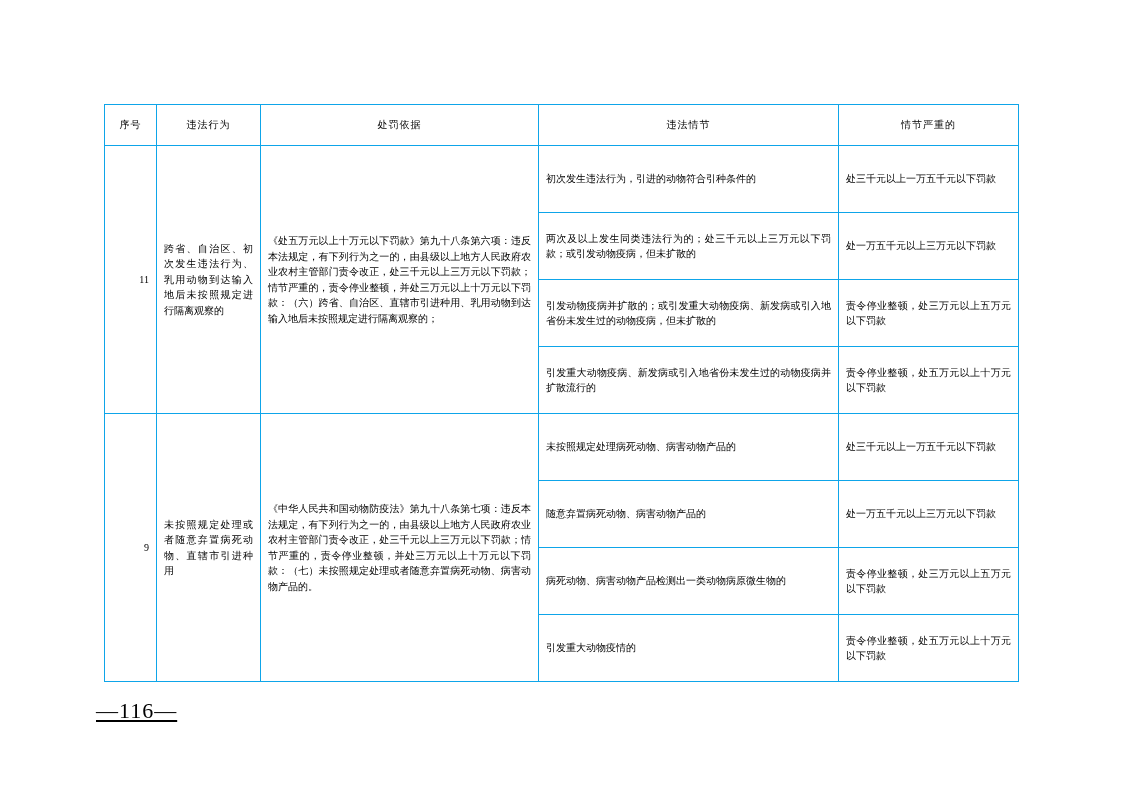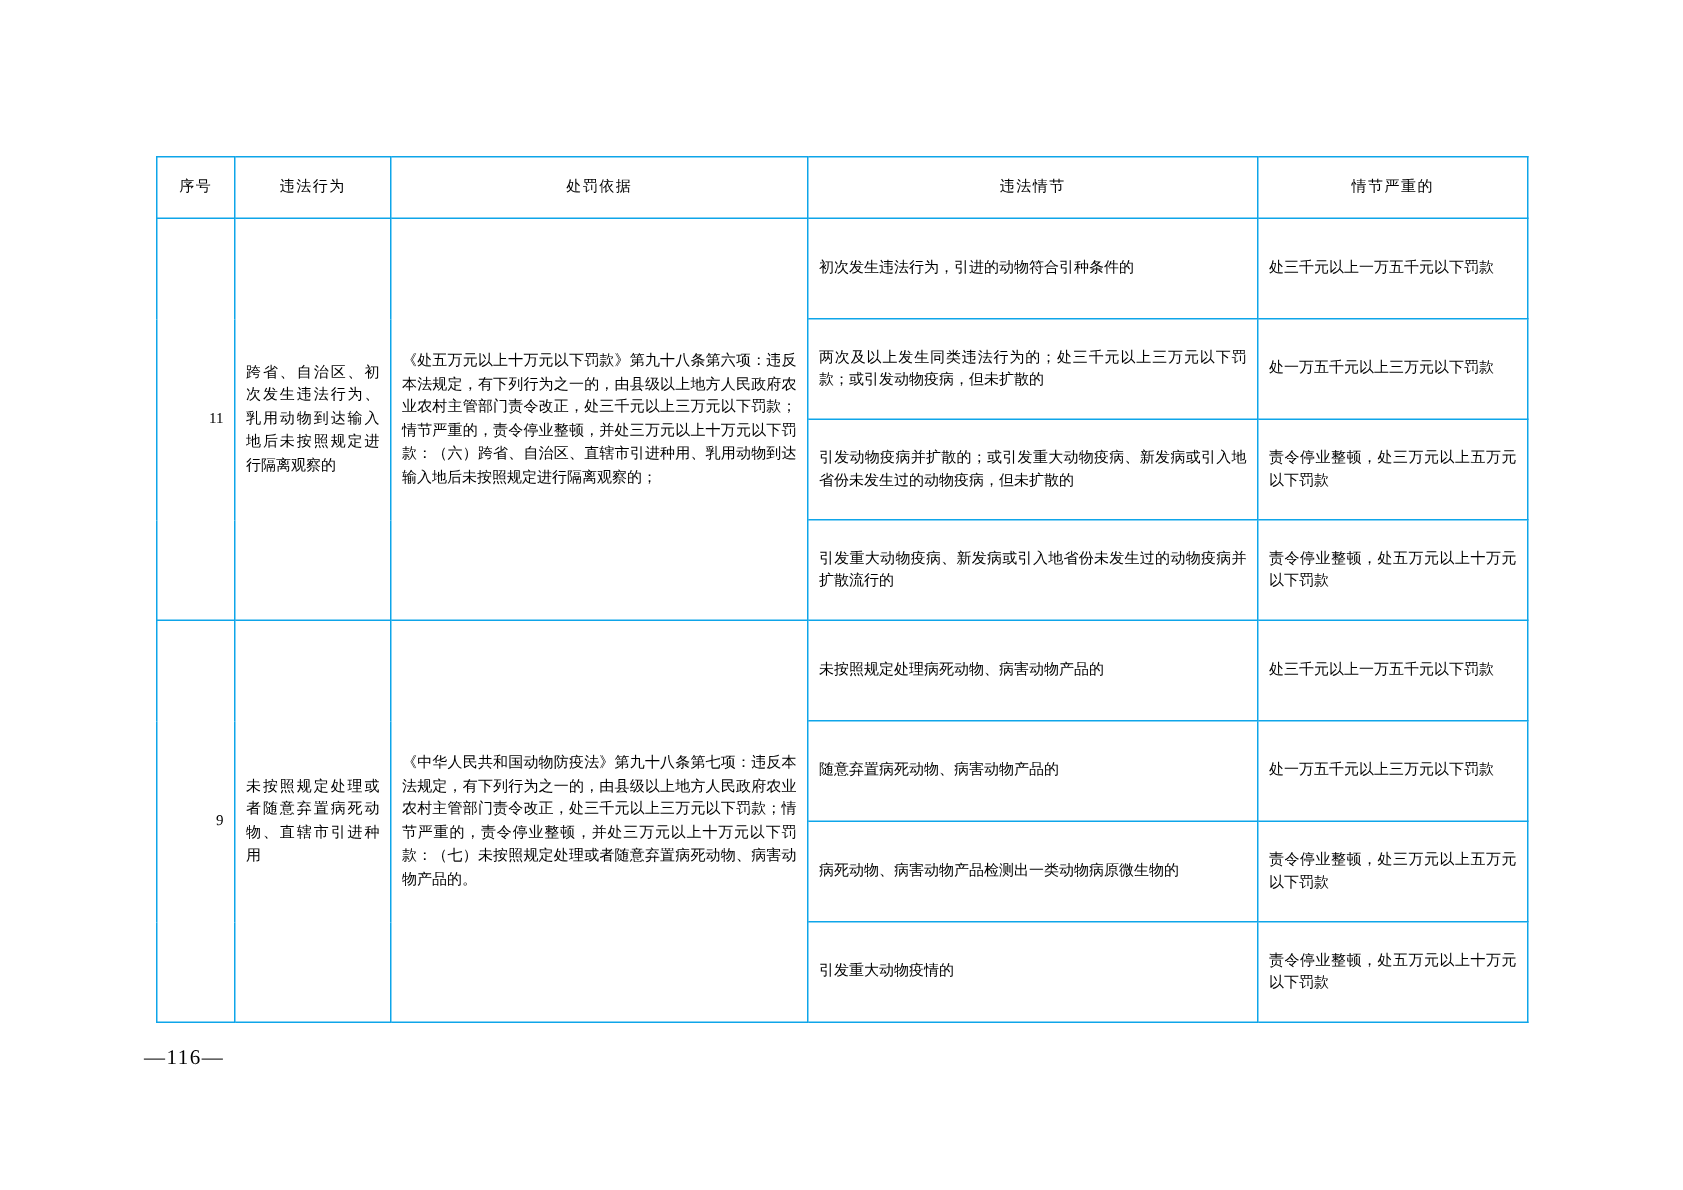--- a/index.html
+++ b/index.html
@@ -86,23 +86,24 @@
     font-size: 13.5px;
     line-height: 1.6;
     padding-left: 9px;
     padding-right: 9px;
   }
   .row-tall td { height: 56px; }
   .page-number {
     position: absolute;
     left: 96px;
     top: 698px;
-    font-size: 14px;
+    font-size: 22px;
     letter-spacing: 1px;
     font-family: "Liberation Serif", "DejaVu Serif", serif;
+    text-decoration: underline;
   }
 </style>
 </head>
 <body>
 
 <div class="page">
 
   <div class="table-wrap">
     <table class="reg">
       <colgroup>

